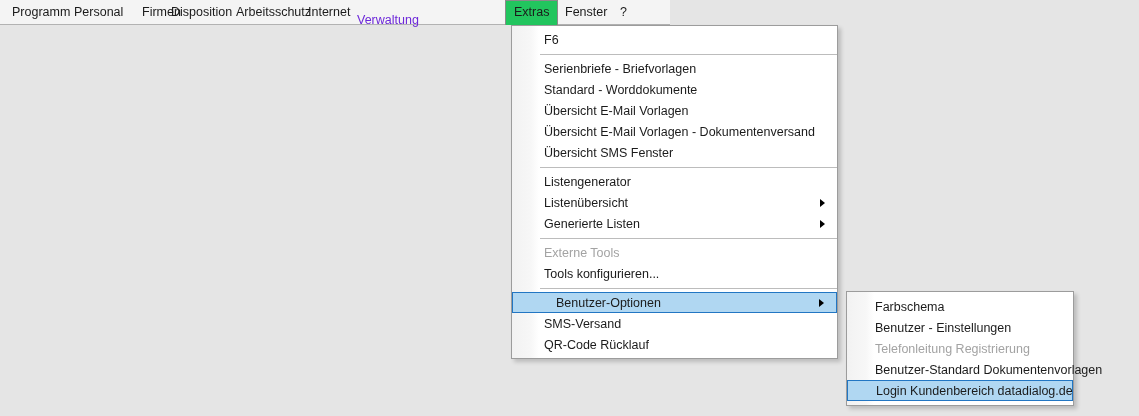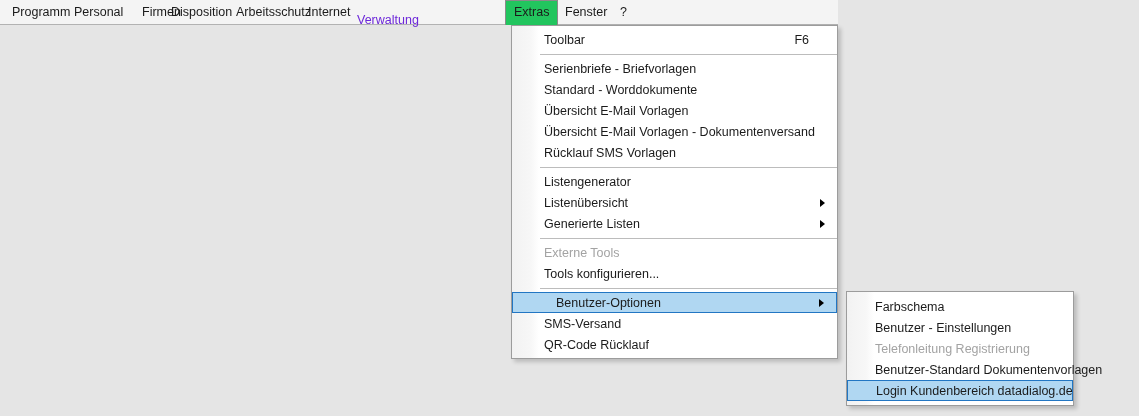--- a/index.html
+++ b/index.html
@@ -6,21 +6,21 @@
   body{
     width:1139px;height:416px;
     background:#e5e5e5;
     font-family:"Liberation Sans","DejaVu Sans",sans-serif;
     font-size:12.5px;color:#1b1b1b;
     position:relative;overflow:hidden;
     -webkit-font-smoothing:antialiased;
   }
   
   .menubar{
-    position:absolute;left:0;top:0;width:838px;height:25px;
+    position:absolute;left:0;top:0;width:670px;height:25px;
     background:#f4f4f4;border-bottom:1px solid #b2b2b2;
     box-sizing:border-box;
   }
   .mb-item{
     position:absolute;top:0;height:24px;line-height:24px;
     white-space:nowrap;cursor:default;
   }
   .mb-item.accent{color:#6d28d9;margin-top:8px;}
   .mb-item.open{
     border:1px solid #8a8a8a;border-bottom:none;
@@ -77,40 +77,39 @@
   <span class="mb-item accent" style="left:357px">Verwaltung</span>
   <span class="mb-item open" style="left:505px">Extras</span>
   <span class="mb-item" style="left:565px">Fenster</span>
   <span class="mb-item" style="left:620px">?</span>
 </div>
 
 <div class="panel" id="extras-menu">
   <div class="gutter"></div>
 
   <div class="menu-row">
-    <span class="label">Toolbar</span>
     <span class="shortcut">F6</span>
   </div>
 
   <div class="sep"></div>
 
   <div class="menu-row">
     <span class="label">Serienbriefe - Briefvorlagen</span>
   </div>
   <div class="menu-row">
     <span class="label">Standard - Worddokumente</span>
   </div>
   <div class="menu-row">
     <span class="label">Übersicht E-Mail Vorlagen</span>
   </div>
   <div class="menu-row">
     <span class="label">Übersicht E-Mail Vorlagen - Dokumentenversand</span>
   </div>
   <div class="menu-row">
-    <span class="label">Rücklauf SMS Vorlagen</span>
+    <span class="label">Übersicht SMS Fenster</span>
   </div>
 
   <div class="sep"></div>
 
   <div class="menu-row">
     <span class="label">Listengenerator</span>
   </div>
   <div class="menu-row">
     <span class="label">Listenübersicht</span>
     <span class="arrow-icon"></span>

